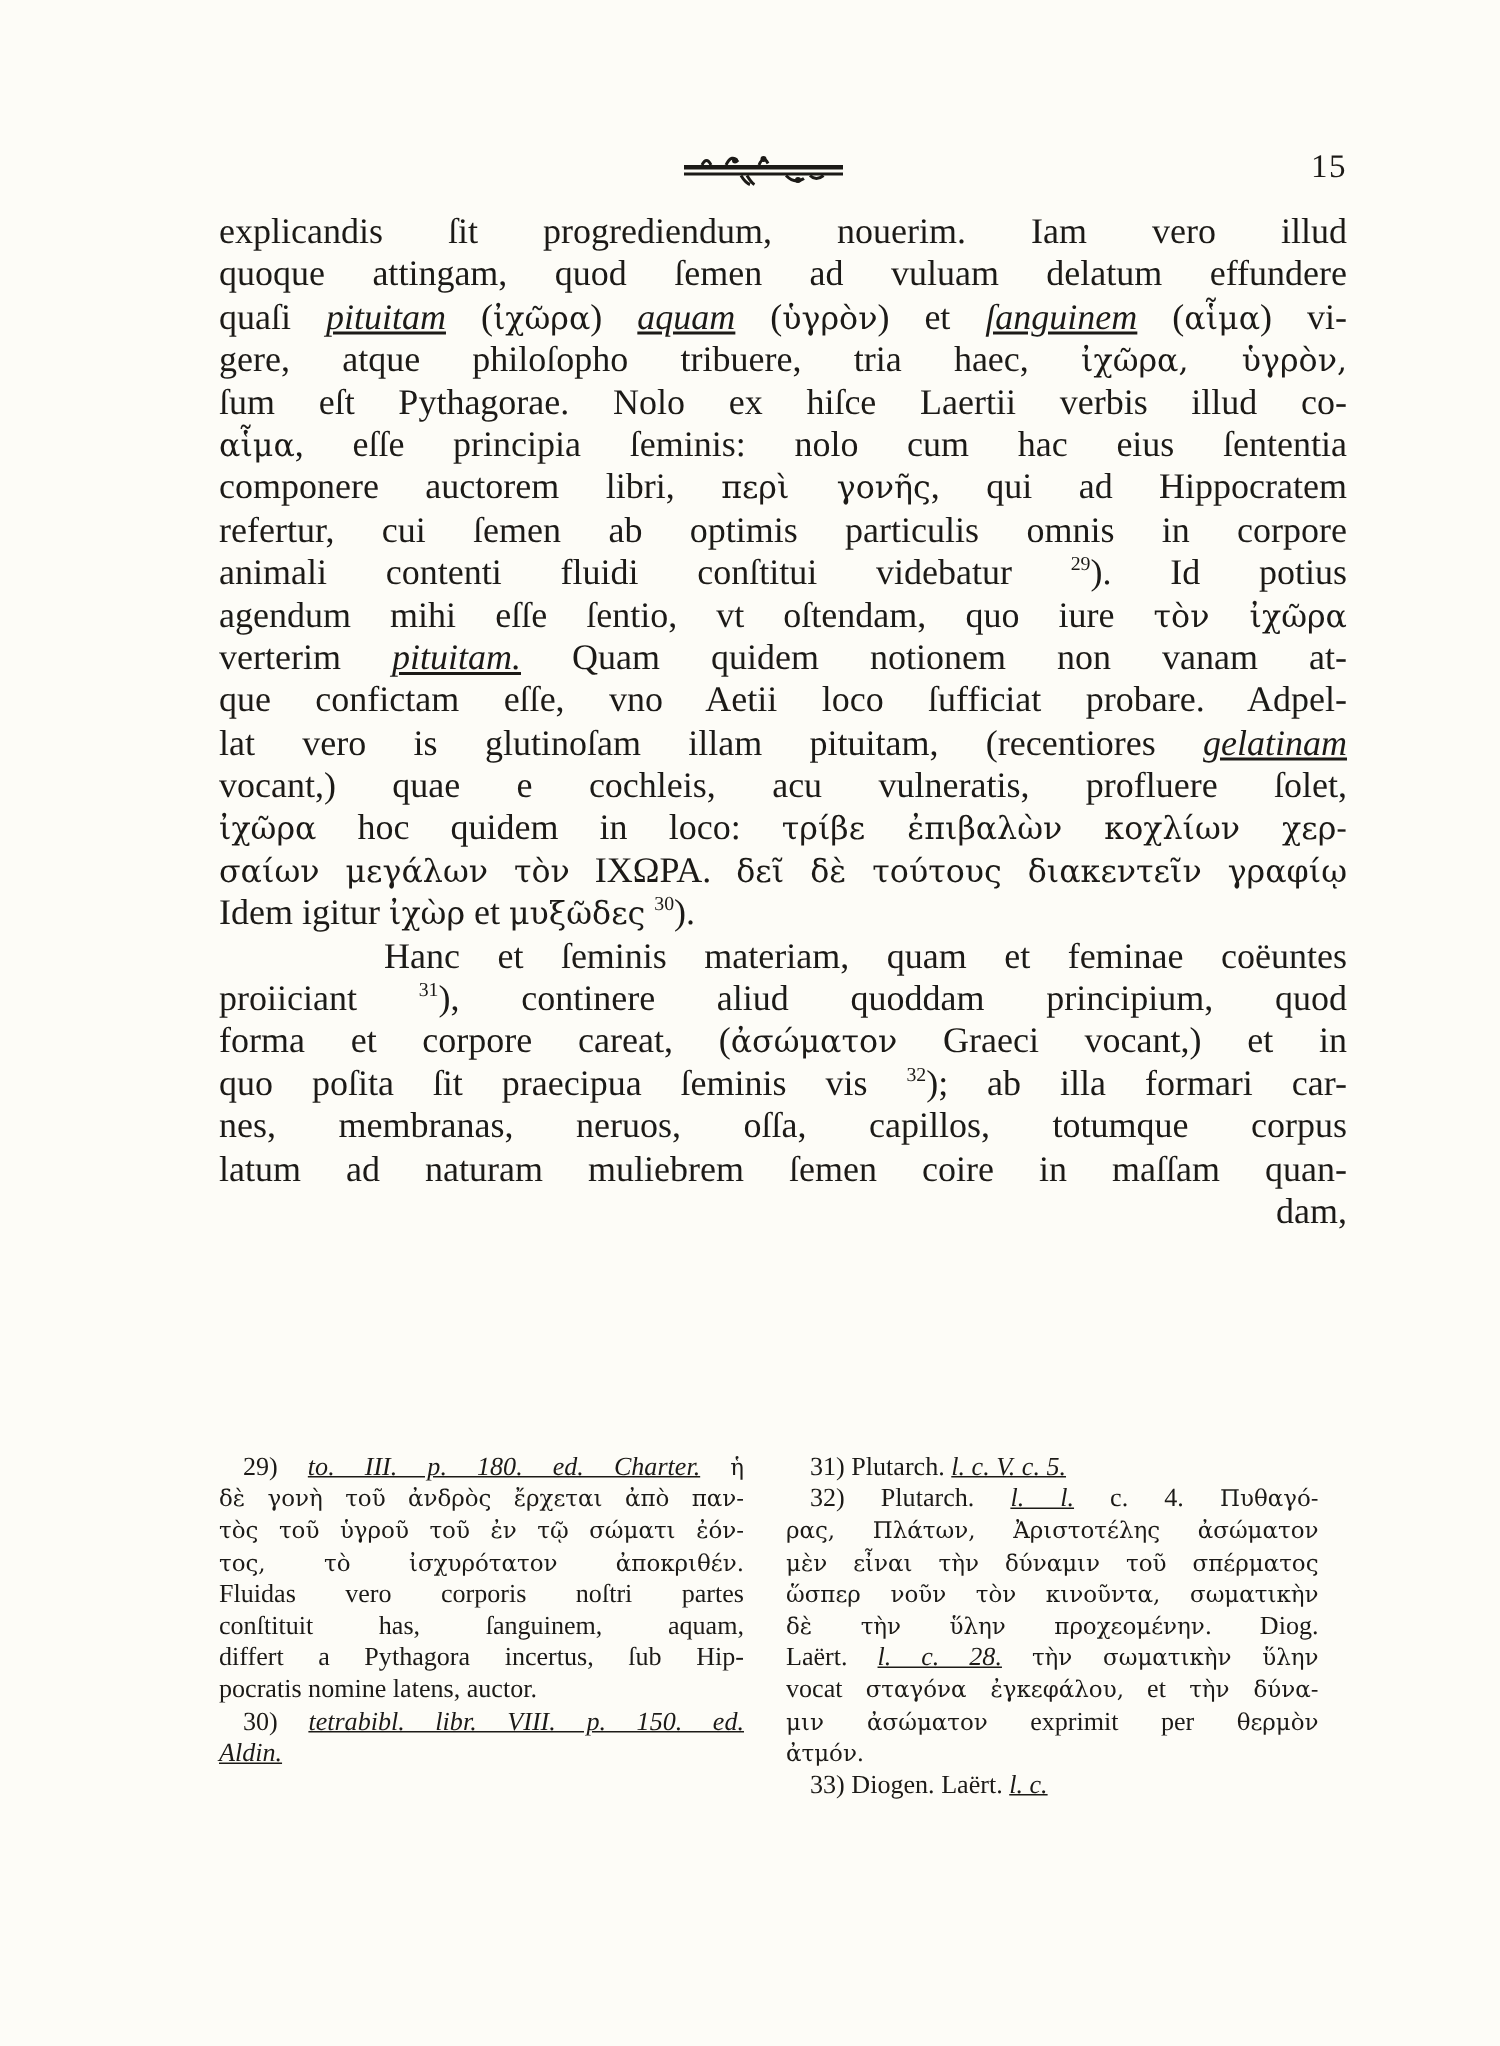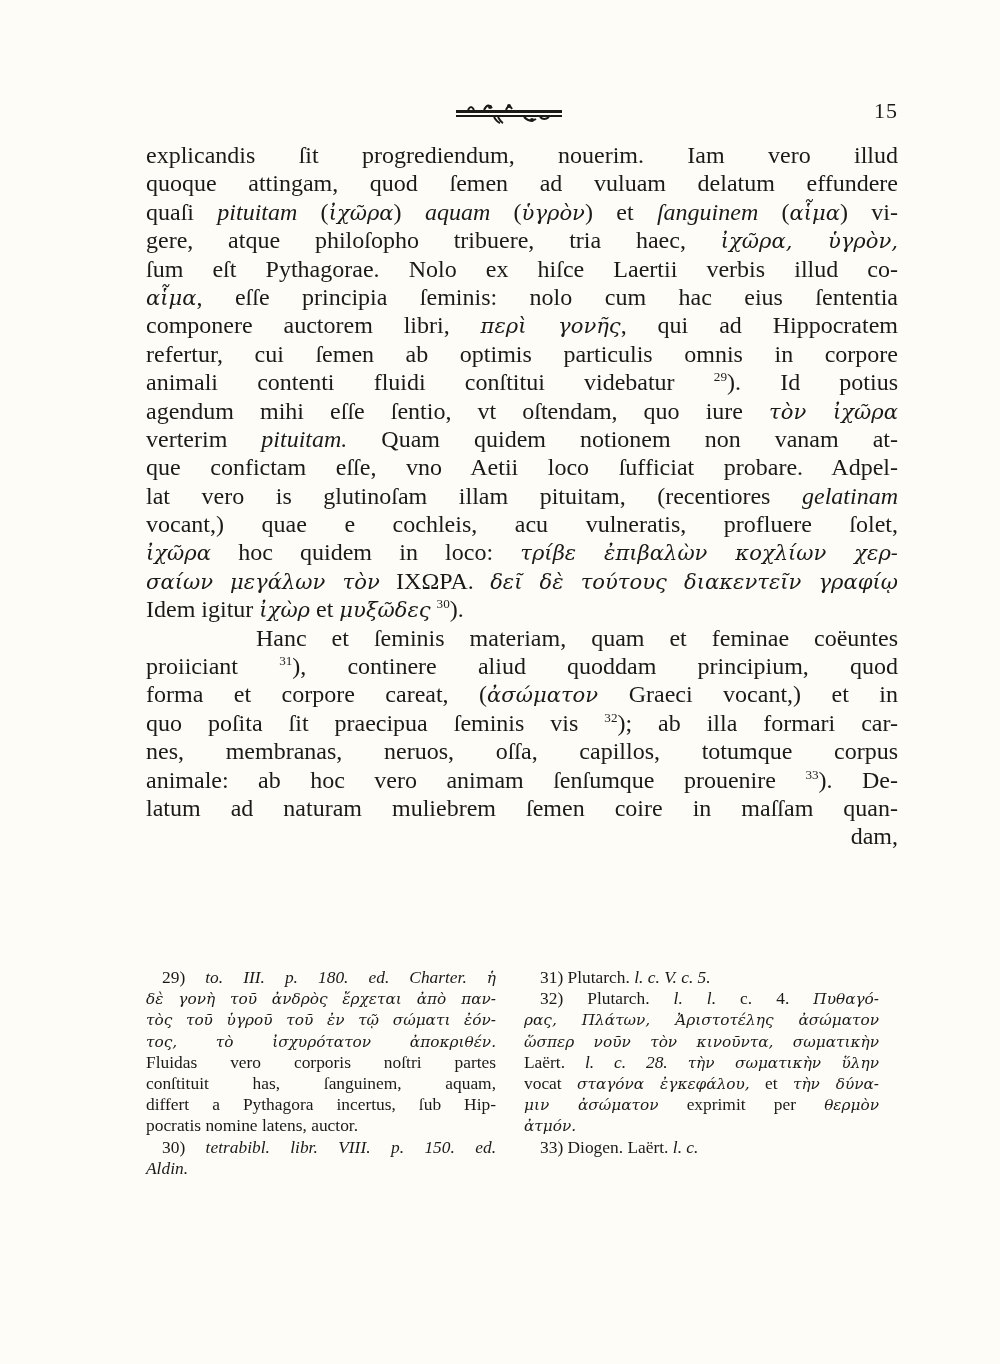--- a/index.html
+++ b/index.html
@@ -19,22 +19,22 @@
       font-size: 22px; letter-spacing: 1px;
     }
     .main-text {
       position: absolute; left: 146px; top: 141px; width: 752px;
       font-size: 24px; line-height: 28.4px;
     }
     .line { display: block; white-space: nowrap; text-align: justify; text-align-last: justify; height: 28.4px; }
     .line.last { text-align-last: left; }
     .line.right { text-align-last: right; }
     .line.indent { padding-left: 110px; }
-    .it { font-style: italic; }
-    .gr { font-style: italic; font-family: "DejaVu Serif", serif; font-size: 0.88em; }
+    .it { font-style: italic; text-decoration: underline; }
+    .gr { font-family: "DejaVu Serif", serif; font-size: 0.88em; }
     sup { font-size: 0.55em; vertical-align: 0.7em; line-height: 0; }
     .footnotes {
       position: absolute; top: 967px; width: 1000px; left: 0;
       font-size: 17.4px; line-height: 21.2px;
     }
     .fn-col { position: absolute; top: 0; }
     .fn-left { left: 146px; width: 350px; }
     .fn-right { left: 524px; width: 355px; }
     .fn-line { display: block; white-space: nowrap; text-align: justify; text-align-last: justify; height: 21.2px; }
     .fn-line.last { text-align-last: left; }
@@ -72,21 +72,20 @@
       <span class="line"><span>lat vero is glutinoſam illam pituitam, (recentiores </span><span class="it">gelatinam</span></span>
       <span class="line">vocant,) quae e cochleis, acu vulneratis, profluere ſolet,</span>
       <span class="line"><span class="gr">ἰχῶρα</span><span> hoc quidem in loco: </span><span class="gr">τρίβε ἐπιβαλὼν κοχλίων χερ-</span></span>
       <span class="line"><span class="gr">σαίων μεγάλων τὸν</span><span> ΙΧΩΡΑ. </span><span class="gr">δεῖ δὲ τούτους διακεντεῖν γραφίῳ</span></span>
       <span class="line last"><span>Idem igitur </span><span class="gr">ἰχὼρ</span><span> et </span><span class="gr">μυξῶδες</span><span> </span><sup>30</sup><span>).</span></span>
       <span class="line indent">Hanc et ſeminis materiam, quam et feminae coëuntes</span>
       <span class="line"><span>proiiciant </span><sup>31</sup><span>), continere aliud quoddam principium, quod</span></span>
       <span class="line"><span>forma et corpore careat, (</span><span class="gr">ἀσώματον</span><span> Graeci vocant,) et in</span></span>
       <span class="line"><span>quo poſita ſit praecipua ſeminis vis </span><sup>32</sup><span>); ab illa formari car-</span></span>
       <span class="line">nes, membranas, neruos, oſſa, capillos, totumque corpus</span>
-      <span class="line"><span>animale: ab hoc vero animam ſenſumque prouenire </span><sup>33</sup><span>).  De-</span></span>
       <span class="line">latum ad naturam muliebrem ſemen coire in maſſam quan-</span>
       <span class="line right">dam,</span>
     </div>
 
   <div class="footnotes">
     <div class="fn-col fn-left" id="fn-left">
         <span class="fn-line indent"><span>29) </span><span class="it">to. III. p. 180. ed. Charter.</span><span> </span><span class="gr">ἡ</span></span>
         <span class="fn-line"><span class="gr">δὲ γονὴ τοῦ ἀνδρὸς ἔρχεται ἀπὸ παν-</span></span>
         <span class="fn-line"><span class="gr">τὸς τοῦ ὑγροῦ τοῦ ἐν τῷ σώματι ἐόν-</span></span>
         <span class="fn-line"><span class="gr">τος, τὸ ἰσχυρότατον ἀποκριθέν.</span></span>
@@ -94,21 +93,23 @@
         <span class="fn-line">conſtituit has, ſanguinem, aquam,</span>
         <span class="fn-line">differt a Pythagora incertus, ſub Hip-</span>
         <span class="fn-line last">pocratis nomine latens, auctor.</span>
         <span class="fn-line indent"><span>30) </span><span class="it">tetrabibl. libr. VIII. p. 150. ed.</span></span>
         <span class="fn-line last"><span class="it">Aldin.</span></span>
       </div>
     <div class="fn-col fn-right" id="fn-right">
         <span class="fn-line last indent"><span>31) Plutarch. </span><span class="it">l. c. V. c. 5.</span></span>
         <span class="fn-line indent"><span>32) Plutarch. </span><span class="it">l. l.</span><span> c. 4. </span><span class="gr">Πυθαγό-</span></span>
         <span class="fn-line"><span class="gr">ρας, Πλάτων, Ἀριστοτέλης ἀσώματον</span></span>
+        <span class="fn-line"><span class="gr">μὲν εἶναι τὴν δύναμιν τοῦ σπέρματος</span></span>
         <span class="fn-line"><span class="gr">ὥσπερ νοῦν τὸν κινοῦντα, σωματικὴν</span></span>
+        <span class="fn-line"><span class="gr">δὲ τὴν ὕλην προχεομένην.</span><span>  Diog.</span></span>
         <span class="fn-line"><span>Laërt. </span><span class="it">l. c. 28.</span><span>  </span><span class="gr">τὴν σωματικὴν ὕλην</span></span>
         <span class="fn-line"><span>vocat </span><span class="gr">σταγόνα ἐγκεφάλου,</span><span> et </span><span class="gr">τὴν δύνα-</span></span>
         <span class="fn-line"><span class="gr">μιν ἀσώματον</span><span> exprimit per </span><span class="gr">θερμὸν</span></span>
         <span class="fn-line last"><span class="gr">ἀτμόν.</span></span>
         <span class="fn-line last indent"><span>33) Diogen. Laërt. </span><span class="it">l. c.</span></span>
       </div>
   </div>
 </div>
 
 </body></html>

